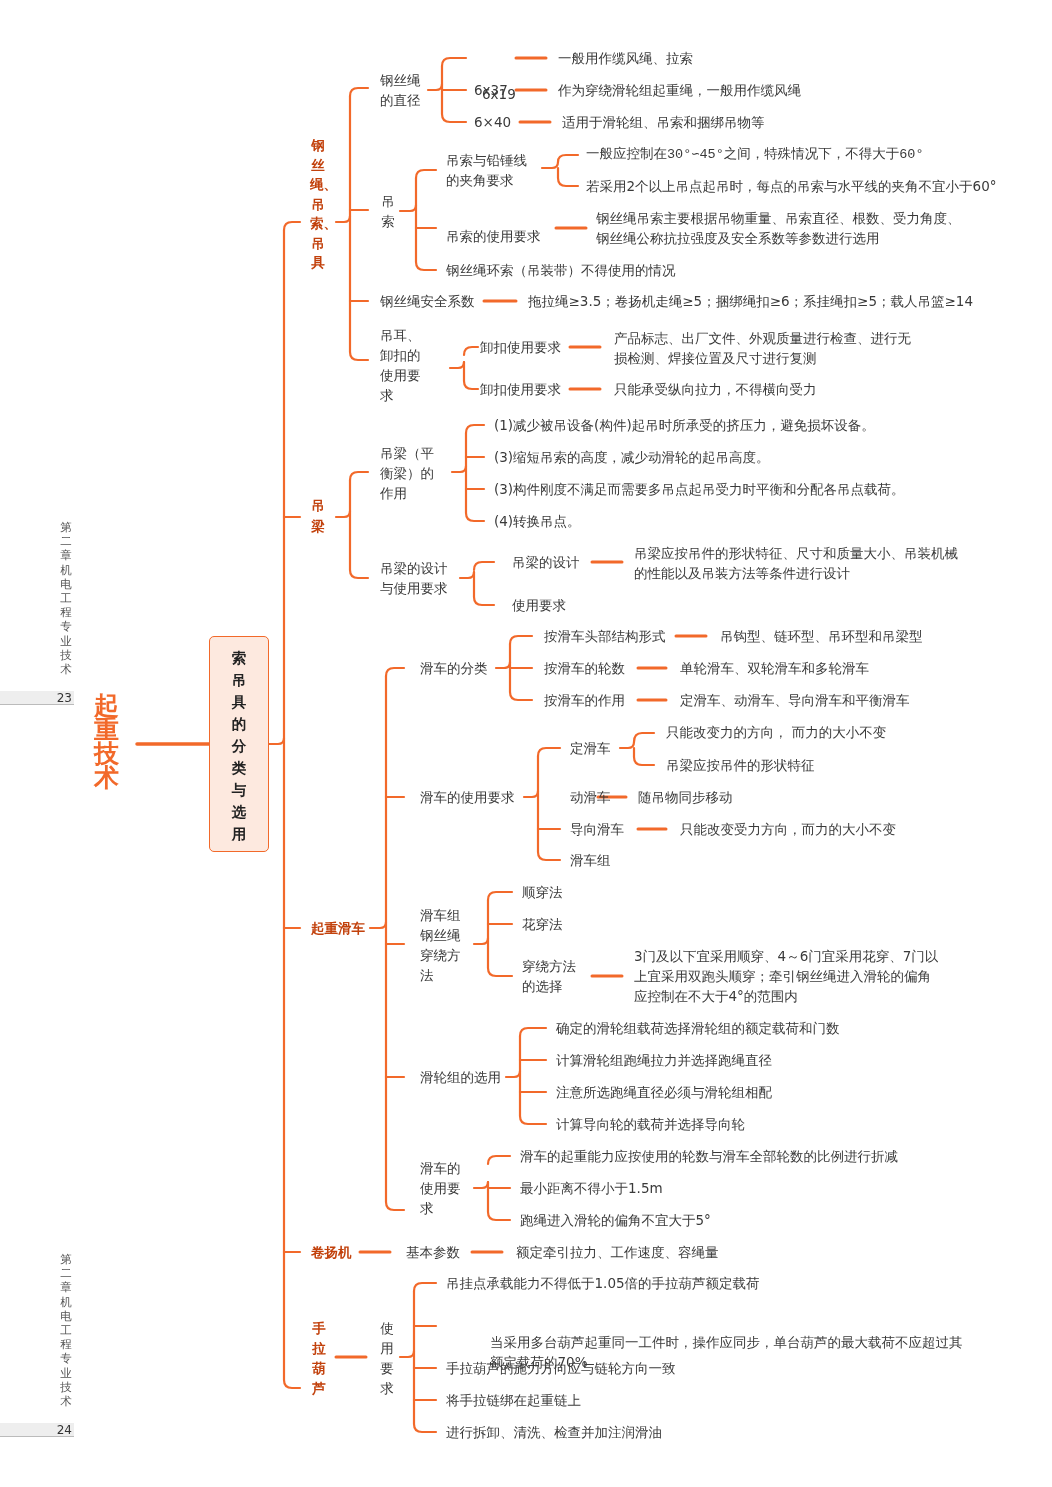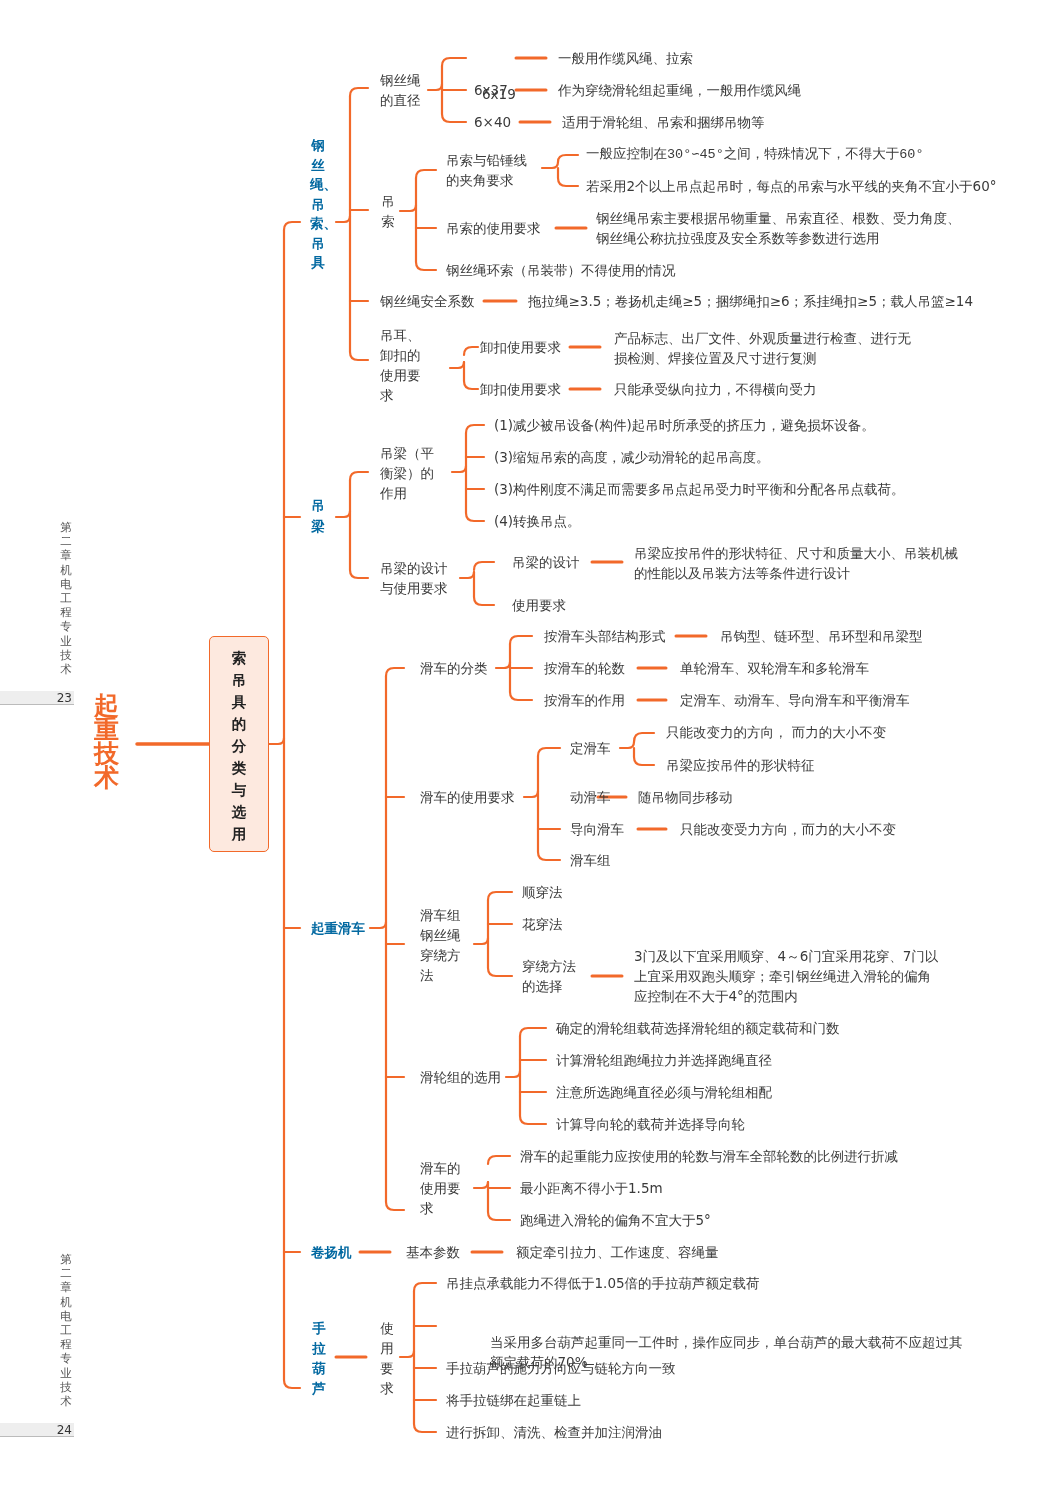--- a/index.html
+++ b/index.html
@@ -1,21 +1,21 @@
 <!DOCTYPE html>
 <html><head>
 <meta charset="utf-8">
 <style>
   html,body{margin:0;padding:0;background:#ffffff;}
   body{width:1052px;height:1487px;position:relative;overflow:hidden;
        font-family:"DejaVu Sans","Liberation Sans",sans-serif;color:#3a3a3a;}
   #lines{position:absolute;left:0;top:0;width:1052px;height:1487px;pointer-events:none;}
   .t{position:absolute;font-size:13.5px;line-height:20px;white-space:nowrap;color:#3a3a3a;}
   .wrap{white-space:normal;}
-  .b{font-weight:bold;color:#0369a1;}
+  .b{font-weight:bold;color:#c2410c;}
   .vert{width:16px;text-align:center;white-space:normal;word-break:break-all;}
   .side{position:absolute;left:58px;width:16px;font-size:11.5px;line-height:14.2px;color:#555;
         word-break:break-all;text-align:center;}
   .pagebar{position:absolute;left:0;width:74px;height:14px;background:#eeeeee;border-bottom:1px solid #bbb;
            font-size:12px;line-height:14px;text-align:right;color:#333;box-sizing:border-box;padding-right:2px;}
   .root{position:absolute;left:94px;top:694px;width:24px;font-size:25px;font-weight:bold;color:#f2692a;
         line-height:24px;text-align:center;word-break:break-all;}
   .center{position:absolute;left:209px;top:636px;width:60px;height:216px;background:#fde9df;
           border:1.5px solid #f2692a;border-radius:5px;box-sizing:border-box;
           font-size:14.5px;font-weight:bold;color:#222;text-align:center;line-height:22px;padding-top:10px;
@@ -150,21 +150,21 @@
 <div class="t" style="left:558px;top:48px;">一般用作缆风绳、拉索</div>
 <div class="t" style="left:474px;top:80px;">6x37</div>
 <div class="t" style="left:558px;top:80px;">作为穿绕滑轮组起重绳，一般用作缆风绳</div>
 <div class="t" style="left:474px;top:112px;">6×40</div>
 <div class="t" style="left:562px;top:112px;">适用于滑轮组、吊索和捆绑吊物等</div>
 
 <div class="t vert" style="left:380px;top:191px;">吊索</div>
 <div class="t wrap" style="left:446px;top:150px;width:92px;">吊索与铅锤线的夹角要求</div>
 <div class="t" style="left:586px;top:145px;font-family:Liberation Mono, monospace;">一般应控制在30°∽45°之间，特殊情况下，不得大于60°</div>
 <div class="t" style="left:586px;top:176px;">若采用2个以上吊点起吊时，每点的吊索与水平线的夹角不宜小于60°</div>
-<div class="t" style="left:446px;top:218px;">吊索的使用要求</div>
+<div class="t" style="left:446px;top:226px;">吊索的使用要求</div>
 <div class="t wrap" style="left:596px;top:208px;width:375px;">钢丝绳吊索主要根据吊物重量、吊索直径、根数、受力角度、钢丝绳公称抗拉强度及安全系数等参数进行选用</div>
 <div class="t" style="left:446px;top:260px;">钢丝绳环索（吊装带）不得使用的情况</div>
 
 <div class="t" style="left:380px;top:291px;">钢丝绳安全系数</div>
 <div class="t" style="left:528px;top:291px;">拖拉绳≥3.5；卷扬机走绳≥5；捆绑绳扣≥6；系挂绳扣≥5；载人吊篮≥14</div>
 
 <div class="t wrap" style="left:380px;top:325px;width:44px;">吊耳、卸扣的使用要求</div>
 <div class="t" style="left:480px;top:337px;">卸扣使用要求</div>
 <div class="t wrap" style="left:614px;top:328px;width:310px;">产品标志、出厂文件、外观质量进行检查、进行无损检测、焊接位置及尺寸进行复测</div>
 <div class="t" style="left:480px;top:379px;">卸扣使用要求</div>

